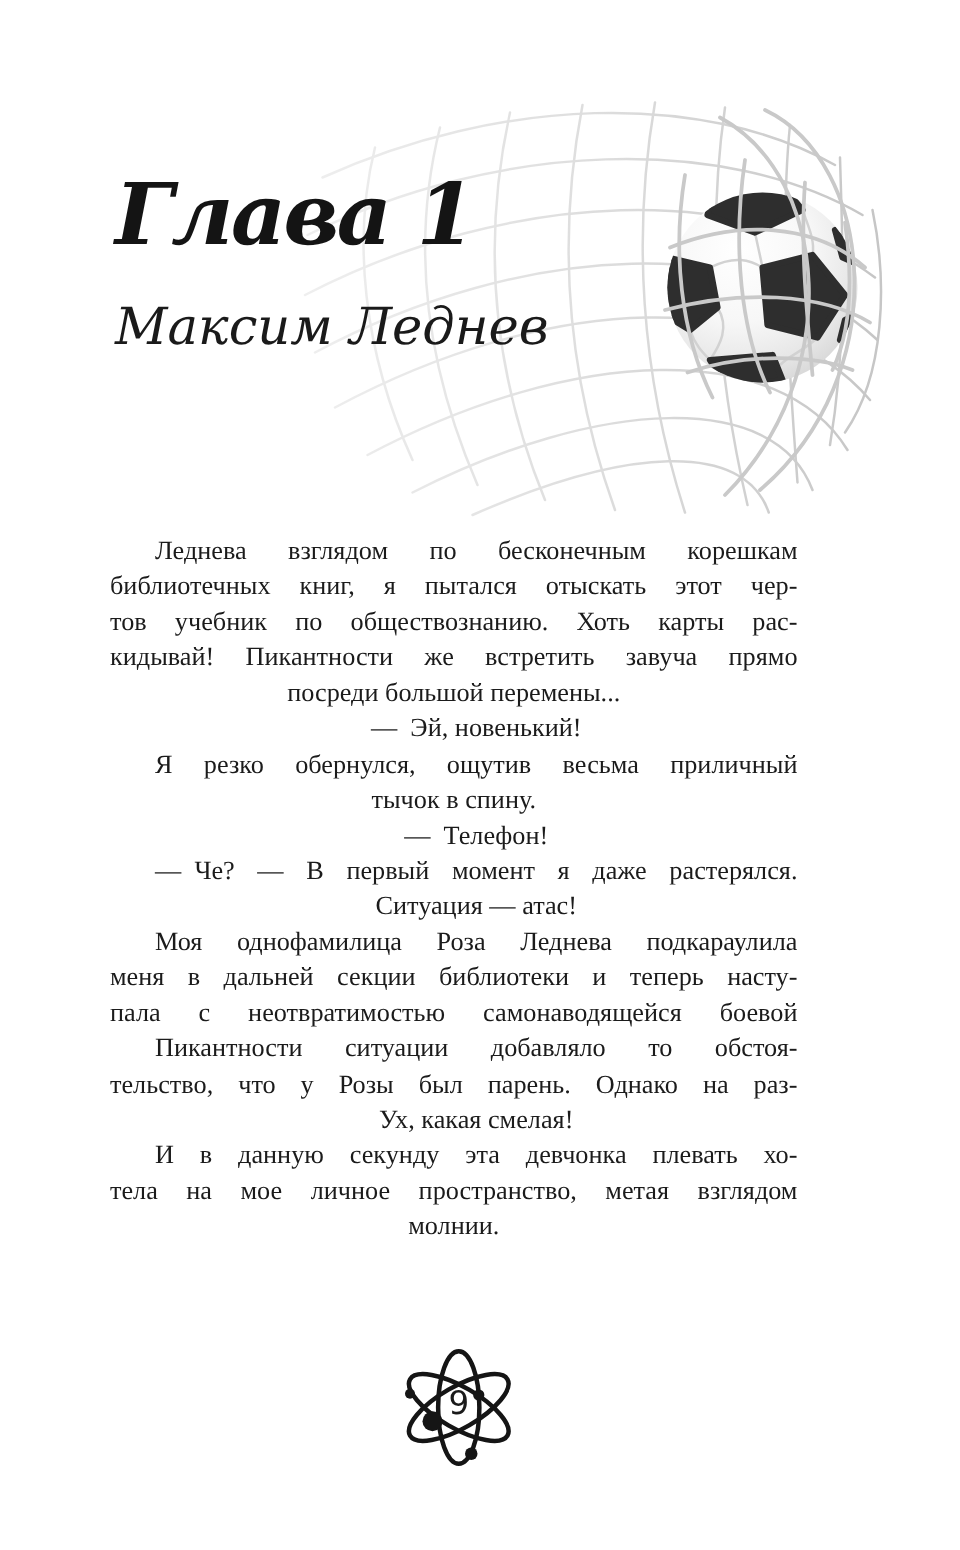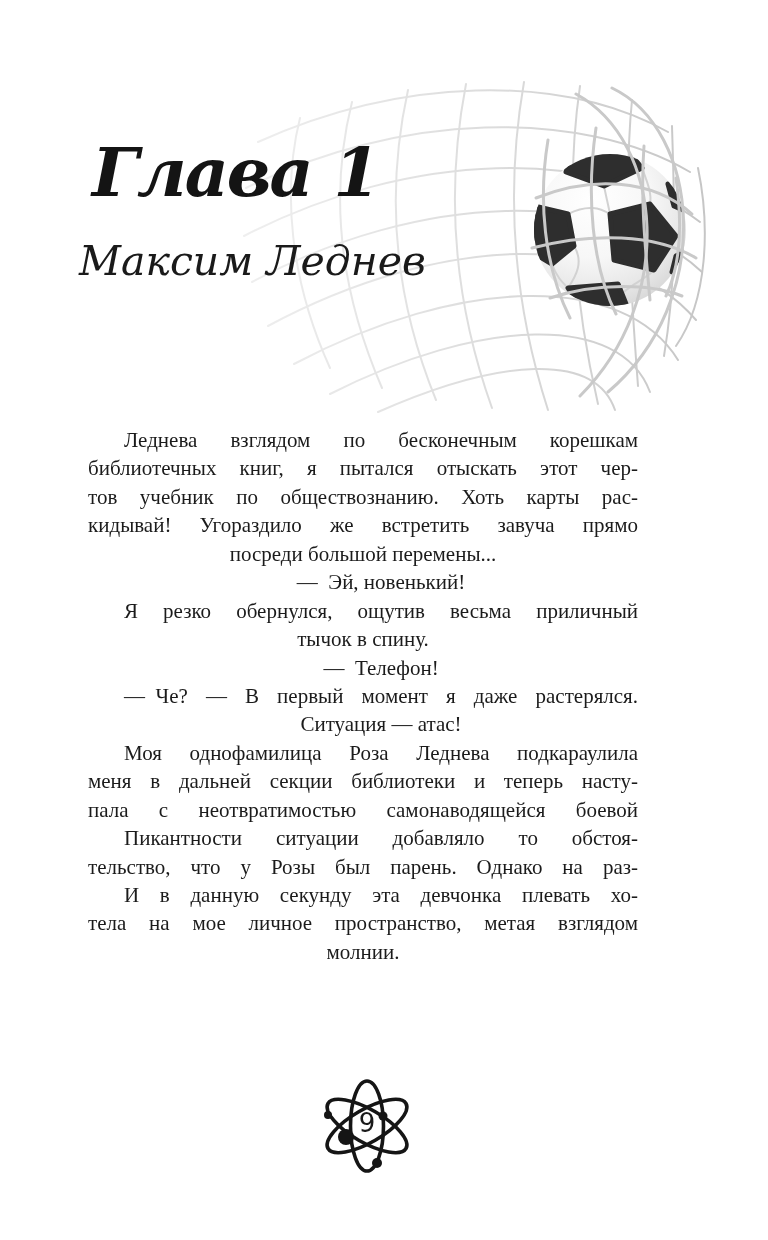--- a/index.html
+++ b/index.html
@@ -7,21 +7,21 @@
     position:relative;width:768px;height:1240px;background:#ffffff;
     overflow:hidden;font-family:"Liberation Serif",serif;color:#1c1c1c;border-radius:14px;
   }
   .header-art{position:absolute;left:0;top:0;width:768px;height:430px;}
   .chapter-title{
     position:absolute;left:92px;top:138px;
     font-family:"DejaVu Serif",serif;font-style:italic;font-weight:700;
     font-size:68px;line-height:1;letter-spacing:-2px;color:#141414;
   }
   .chapter-subtitle{
-    position:absolute;left:79px;top:241px;
+    position:absolute;left:92px;top:241px;
     font-family:"DejaVu Serif",serif;font-style:italic;font-weight:400;
     font-size:41px;line-height:1;color:#1a1a1a;
   }
   .body-text{
     position:absolute;left:88px;top:426px;width:550px;
     font-size:21px;line-height:28.45px;color:#1b1b1b;
   }
   .ln{height:28.45px;overflow:hidden;text-align:center;}
   .ln.jst{text-align:justify;text-align-last:justify;}
   .ln.ind{padding-left:36px;}
@@ -111,33 +111,34 @@
     </g>
   </svg>
 
   <div class="chapter-title">Глава 1</div>
   <div class="chapter-subtitle">Максим Леднев</div>
 
   <div class="body-text">
     <div class="ln ind jst">Леднева взглядом по бесконечным корешкам</div>
     <div class="ln jst">библиотечных книг, я пытался отыскать этот чер-</div>
     <div class="ln jst">тов учебник по обществознанию. Хоть карты рас-</div>
-    <div class="ln jst">кидывай! Угораздило же встретить завуча прямо</div>
+    <div class="ln jst">кидывай! Пикантности же встретить завуча прямо</div>
     <div class="ln">посреди большой перемены...</div>
     <div class="ln ind">— Эй, новенький!</div>
     <div class="ln ind jst">Я резко обернулся, ощутив весьма приличный</div>
     <div class="ln">тычок в спину.</div>
     <div class="ln ind">— Телефон!</div>
     <div class="ln ind jst">— Че? — В первый момент я даже растерялся.</div>
     <div class="ln ind">Ситуация — атас!</div>
     <div class="ln ind jst">Моя однофамилица Роза Леднева подкараулила</div>
     <div class="ln jst">меня в дальней секции библиотеки и теперь насту-</div>
     <div class="ln jst">пала с неотвратимостью самонаводящейся боевой</div>
     <div class="ln ind jst">Пикантности ситуации добавляло то обстоя-</div>
     <div class="ln jst">тельство, что у Розы был парень. Однако на раз-</div>
+    <div class="ln ind">Ух, какая смелая!</div>
     <div class="ln ind jst">И в данную секунду эта девчонка плевать хо-</div>
     <div class="ln jst">тела на мое личное пространство, метая взглядом</div>
     <div class="ln">молнии.</div>
   </div>
 
   <svg class="footer-art" viewBox="0 0 100 100" aria-hidden="true">
     <g fill="none" stroke="#151515" stroke-width="3.6">
       <ellipse cx="50" cy="50" rx="16.5" ry="45"></ellipse>
       <ellipse cx="50" cy="50" rx="16.5" ry="45" transform="rotate(60 50 50)"></ellipse>
       <ellipse cx="50" cy="50" rx="16.5" ry="45" transform="rotate(-60 50 50)"></ellipse>

